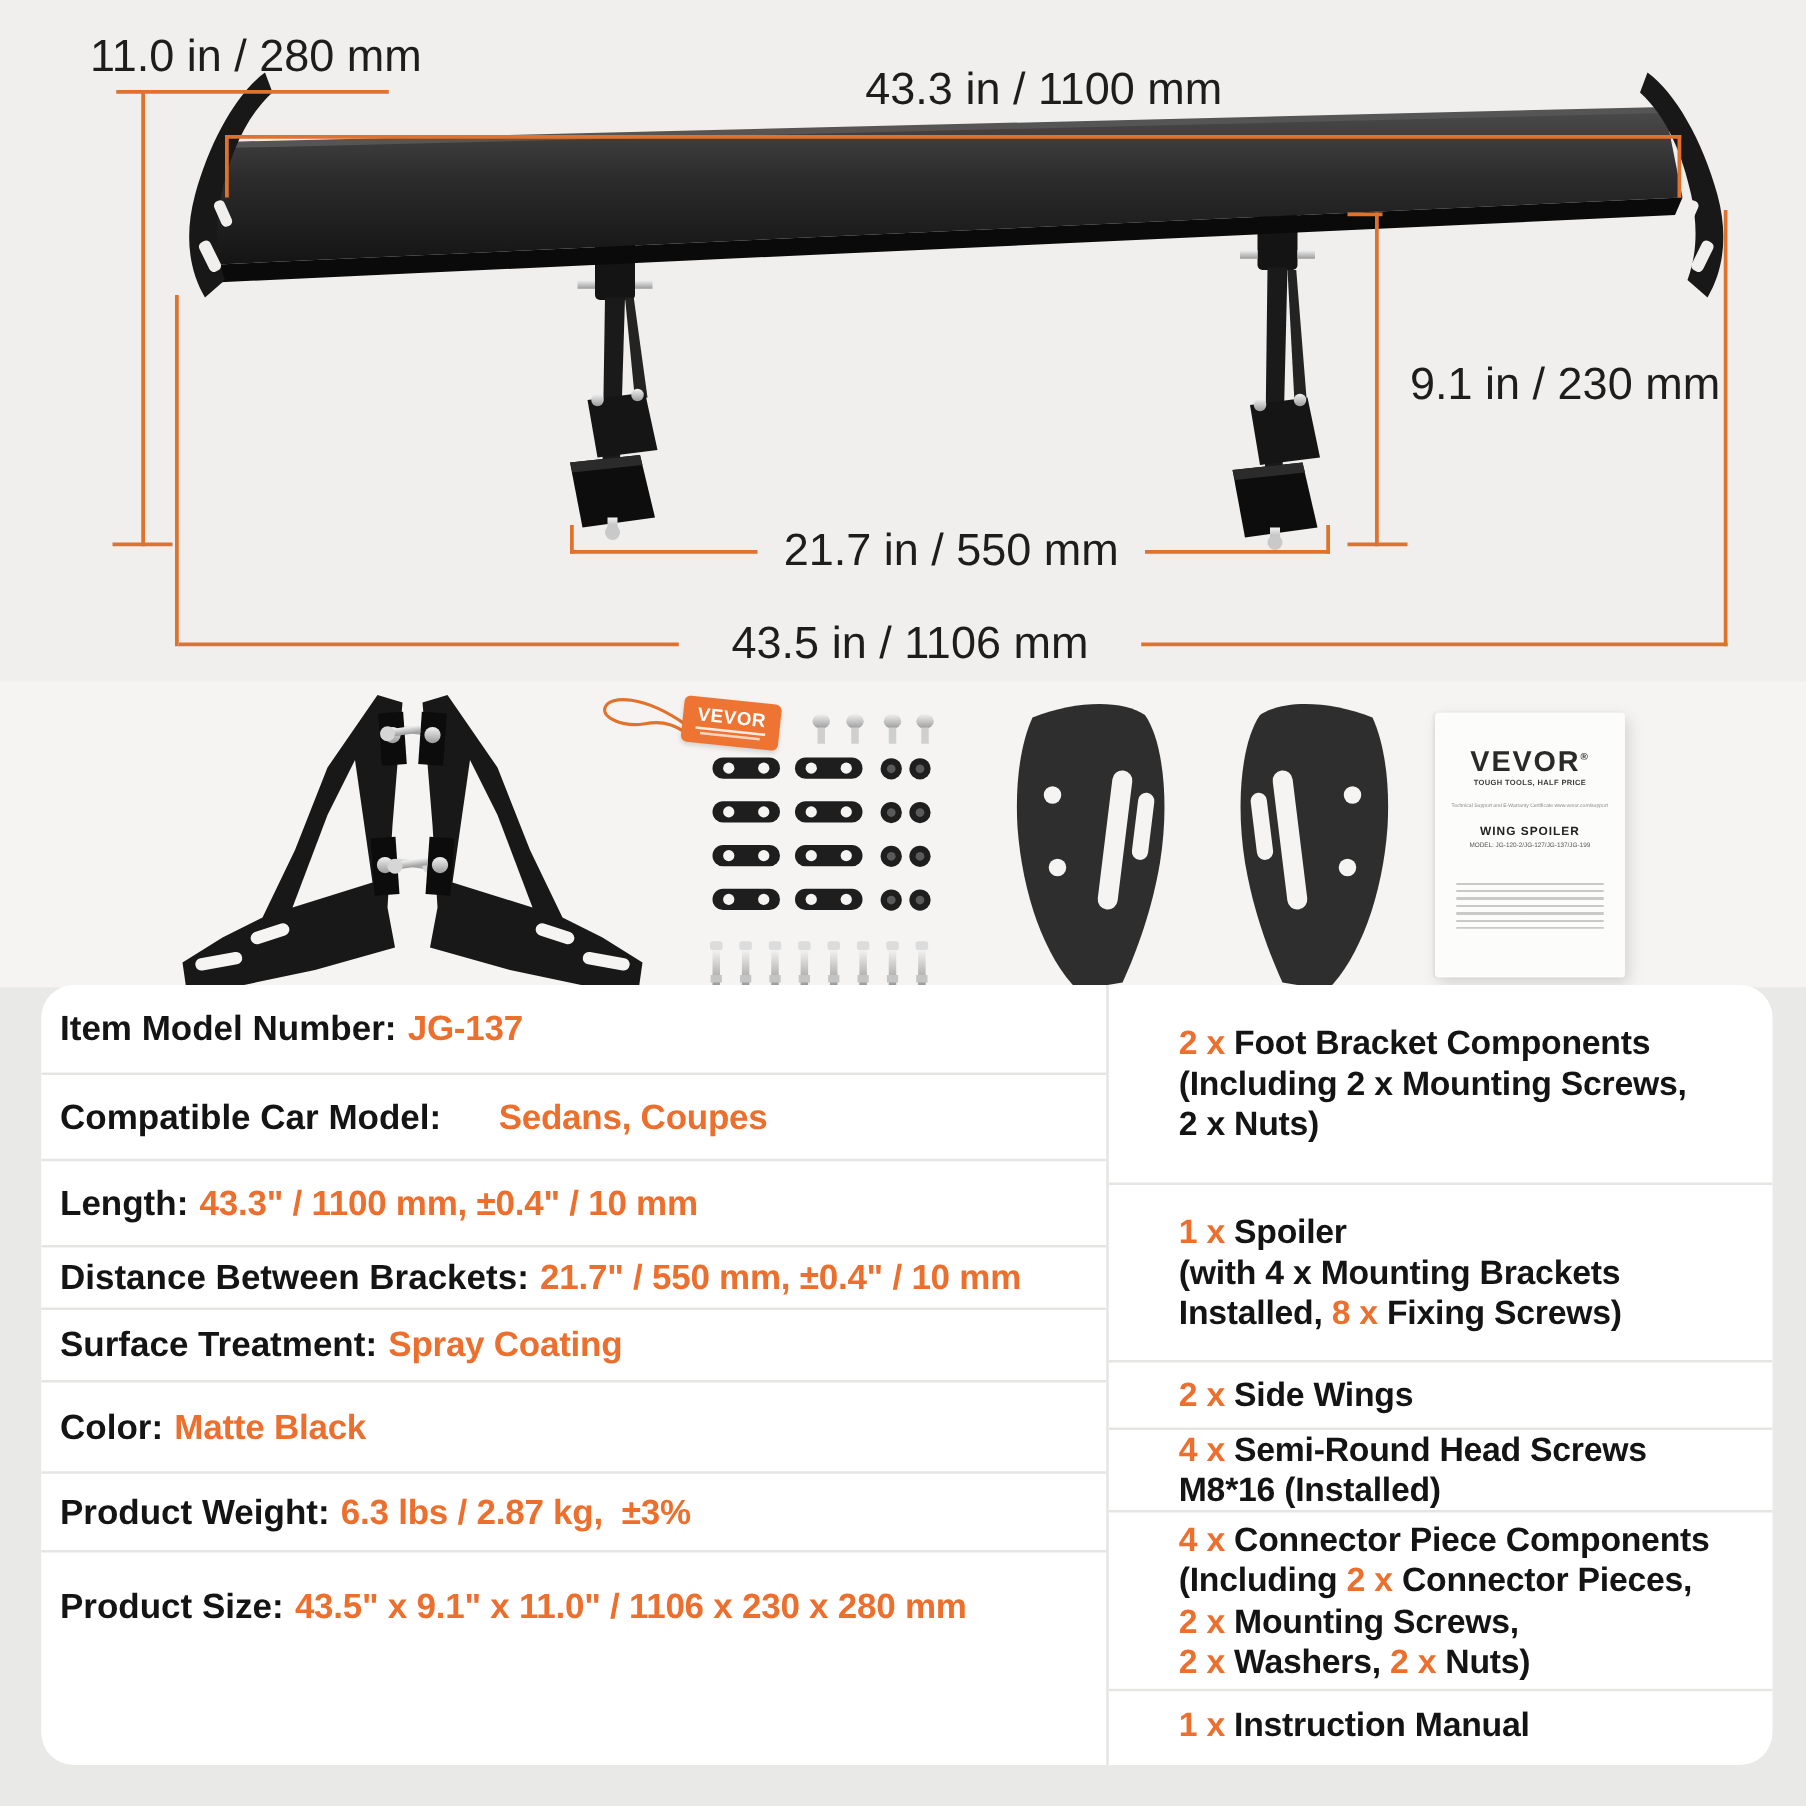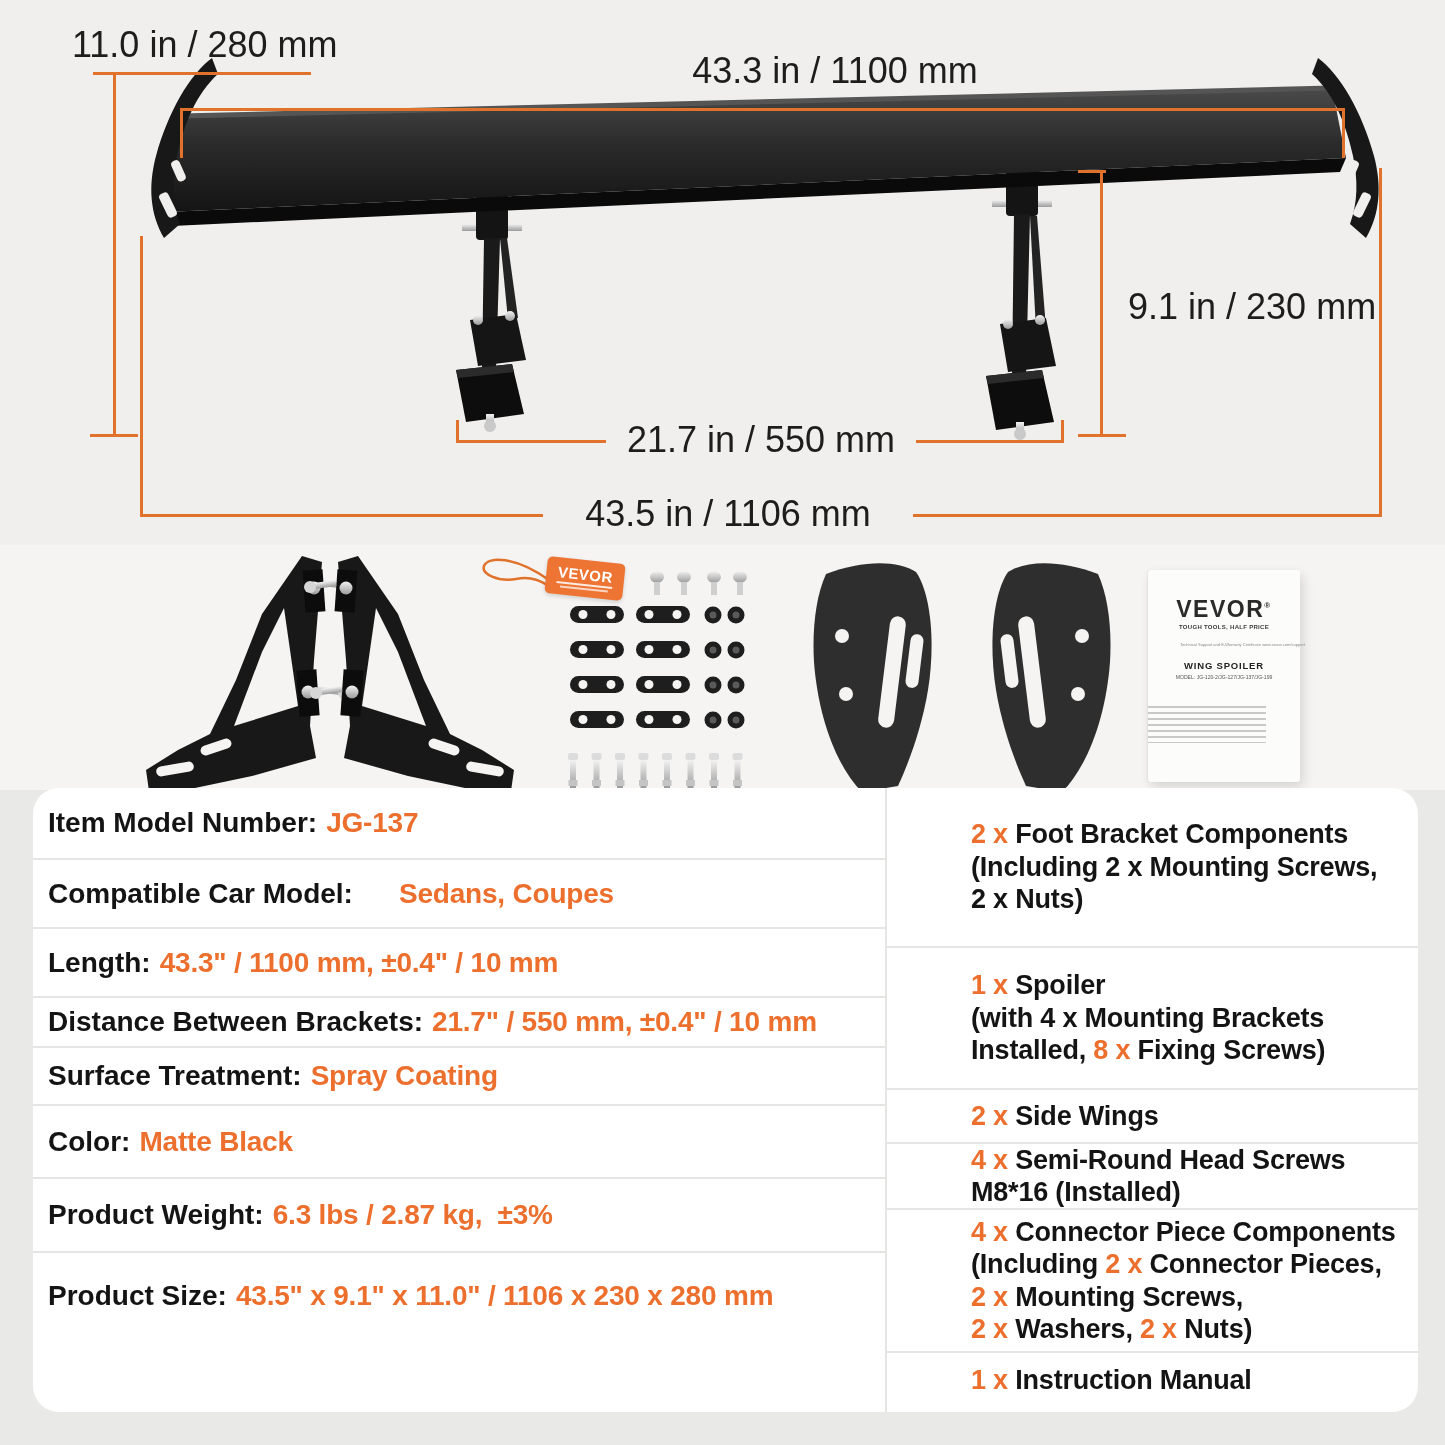--- a/index.html
+++ b/index.html
@@ -23,41 +23,41 @@
             border-radius:5px;transform:rotate(6deg);display:flex;flex-direction:column;
             align-items:center;justify-content:center;box-shadow:0 2px 4px rgba(0,0,0,.15);}
   .hang-tag .brand{color:#fff;font-weight:bold;font-size:15px;letter-spacing:.5px;line-height:1;}
   .tag-line{height:2px;background:rgba(255,255,255,.85);margin-top:2px;}
   .tag-line.l1{width:56px;}
   .tag-line.l2{width:48px;height:1.5px;background:rgba(255,255,255,.7);}
 
   
   .manual{position:absolute;left:1148px;top:570px;width:152px;height:212px;background:#fcfcfb;
           border-radius:3px;box-shadow:3px 5px 12px rgba(0,0,0,.13), -1px 0 2px rgba(0,0,0,.05);
-          display:flex;flex-direction:column;text-align:center;}
+          display:flex;flex-direction:column;align-items:center;text-align:center;}
   .man-brand{margin-top:28px;font-weight:bold;font-size:23px;letter-spacing:1.5px;color:#2a2a2a;line-height:1;}
   .man-brand sup{font-size:8px;}
   .man-tagline{margin-top:3px;font-weight:bold;font-size:6px;letter-spacing:.3px;color:#3a3a3a;}
   .man-support{margin-top:11px;font-size:7px;color:#8a8a8a;transform:scale(.58);transform-origin:center;white-space:nowrap;}
   .man-title{margin-top:12px;font-weight:bold;font-size:9.5px;letter-spacing:.8px;color:#222;}
   .man-model{margin-top:3px;font-size:6px;color:#555;transform:scale(.85);white-space:nowrap;}
   .man-para{margin-top:26px;width:118px;height:37px;opacity:.65;
             background:repeating-linear-gradient(#adadad 0 2px,transparent 2px 6px);}
 
   
   .spec-card{position:absolute;left:33px;top:788px;width:1385px;height:624px;background:#ffffff;
              border-radius:26px;overflow:hidden;}
   .v-divider{position:absolute;left:852px;top:0;width:2px;height:100%;background:#e5e5e3;}
   .col-specs{position:absolute;left:0;top:0;width:852px;height:100%;}
   .col-pkg{position:absolute;left:854px;top:0;width:531px;height:100%;}
   .spec-row{display:flex;align-items:center;padding-left:15px;width:100%;}
   .spec-row.sep{border-top:2px solid #e5e5e3;}
   .spec-label{font-weight:bold;font-size:28px;color:#141414;white-space:pre;}
   .spec-value{font-weight:bold;font-size:28px;color:#ed6f2d;margin-left:9px;white-space:pre;letter-spacing:-.2px;}
-  .pkg-row{display:flex;align-items:center;padding-left:84px;padding-right:6px;width:100%;}
+  .pkg-row{display:flex;align-items:center;padding-left:56px;padding-right:6px;width:100%;}
   .pkg-row.sep{border-top:2px solid #e5e5e3;}
   .pkg-text{font-weight:bold;font-size:27px;color:#141414;line-height:1.2;white-space:pre-line;letter-spacing:-.2px;}
   .pkg-text .orange{color:#ed6f2d;}
 </style>
 </head>
 <body>
 
 <div class="stage">
 
   <div class="band band-top"></div>
@@ -291,21 +291,21 @@
     <div class="spec-row sep" style="height: 58px;">
       <span class="spec-label">Surface Treatment:</span>
           <span class="spec-value">Spray Coating</span>
     </div>
 
     <div class="spec-row sep" style="height: 73px;">
       <span class="spec-label">Color:</span>
           <span class="spec-value">Matte Black</span>
     </div>
 
-    <div class="spec-row sep" style="height: 74px;">
+    <div class="spec-row sep" style="height: 63px;">
       <span class="spec-label">Product Weight:</span>
           <span class="spec-value">6.3 lbs / 2.87 kg,  ±3%</span>
     </div>
 
     <div class="spec-row sep" style="height: 88px;">
       <span class="spec-label">Product Size:</span>
           <span class="spec-value">43.5" x 9.1" x 11.0" / 1106 x 230 x 280 mm</span>
     </div>
   </div>
     <div class="v-divider"></div>

